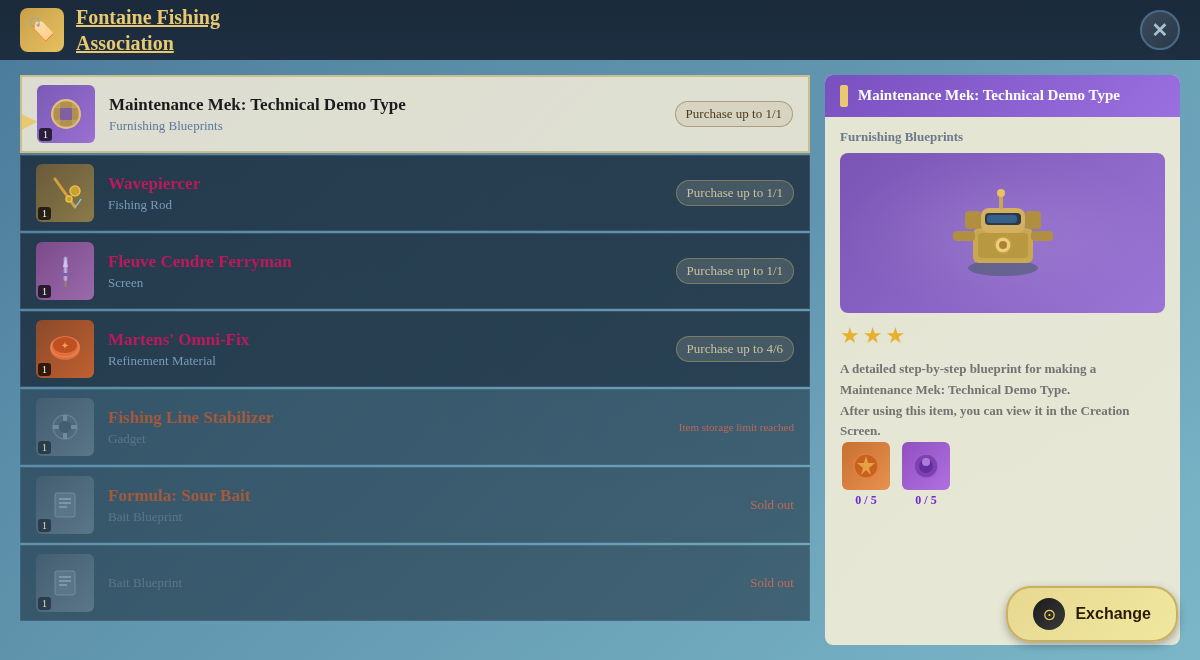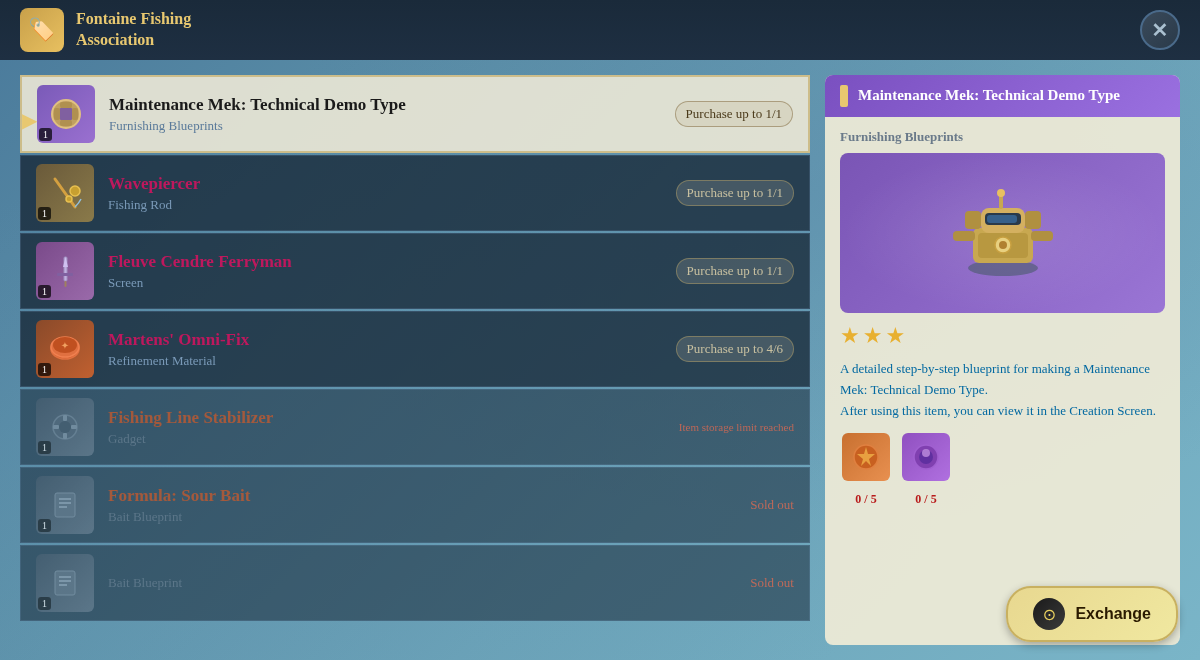--- a/index.html
+++ b/index.html
@@ -37,23 +37,24 @@
       border-radius: 8px;
       display: flex;
       align-items: center;
       justify-content: center;
       font-size: 22px;
       margin-right: 12px;
       flex-shrink: 0;
     }
     .header-title {
       color: #e8c870;
-      font-size: 16px;
+      font-size: 20px;
       font-weight: bold;
       line-height: 1.3;
+      text-decoration: underline;
     }
     .header-close {
       margin-left: auto;
       width: 40px;
       height: 40px;
       background: linear-gradient(135deg, #3a4a5a, #2a3a4a);
       border: 2px solid #4a6a8a;
       border-radius: 50%;
       display: flex;
       align-items: center;
@@ -246,24 +247,24 @@
     .detail-stars {
       display: flex;
       gap: 3px;
       margin-bottom: 10px;
     }
     .star {
       color: #e8b030;
       font-size: 22px;
     }
     .detail-description {
-      color: #0369a1;
+      color: #737373;
       font-size: 13px;
       line-height: 1.6;
-      margin-bottom: 12px;
+      font-weight: bold;
     }
     .required-label {
       color: #3a4a5a;
       font-size: 13px;
       font-weight: bold;
       margin-bottom: 8px;
     }
     .required-items {
       display: flex;
       gap: 8px;
@@ -284,21 +285,21 @@
       font-size: 22px;
       margin-bottom: 3px;
     }
     .req-item-icon-1 { background: linear-gradient(135deg, #c87030, #e89050); }
     .req-item-icon-2 { background: linear-gradient(135deg, #9050c0, #b070e0); }
     .req-count {
       font-size: 12px;
       color: #5a3a1a;
       font-weight: bold;
     }
-    .req-count-red { color: #b91c1c; margin-top: 8px; }
+    .req-count-red { color: #6d28d9; }
     
     .exchange-btn-area {
       position: absolute;
       bottom: 18px;
       right: 22px;
       display: flex;
       align-items: center;
     }
     .exchange-btn {
       background: linear-gradient(135deg, #e8d890, #f0e8a0);

